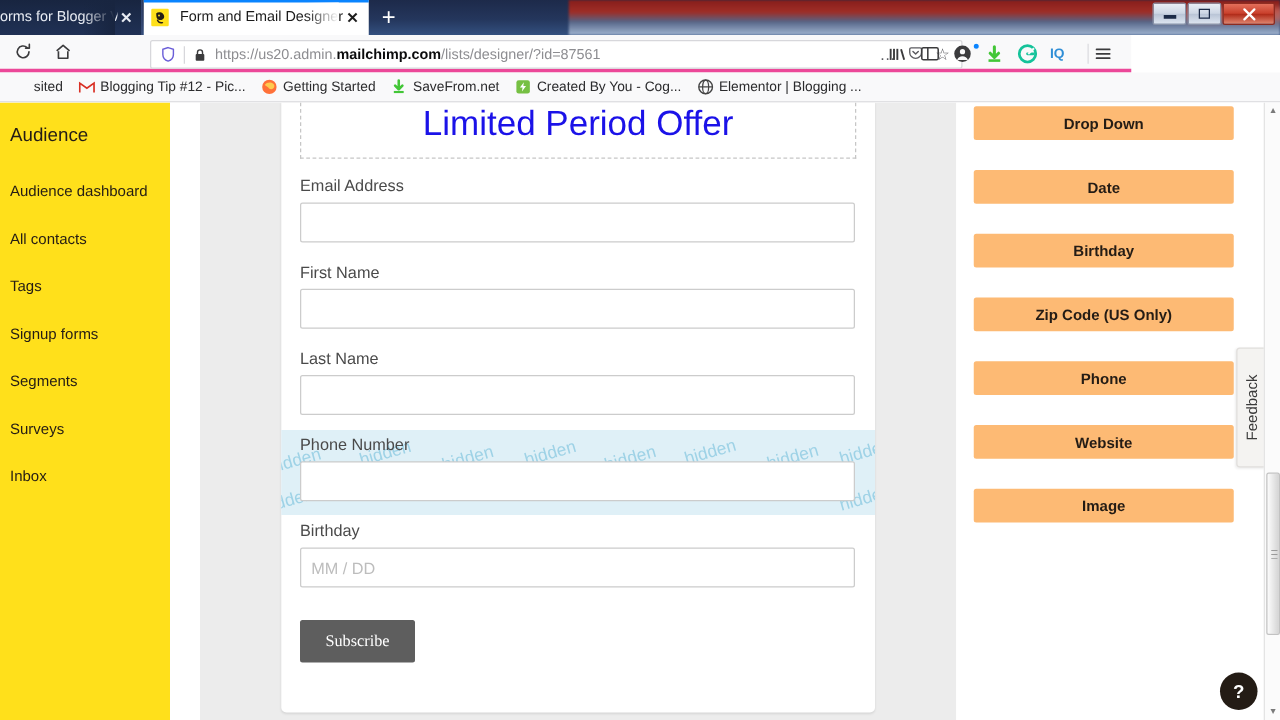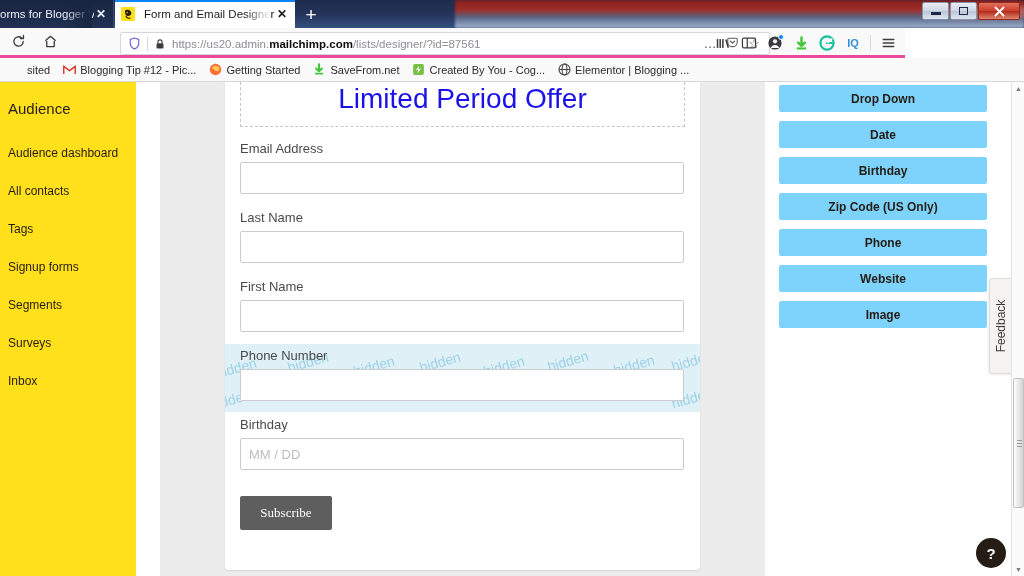--- a/index.html
+++ b/index.html
@@ -136,21 +136,21 @@
   .url-text { color: #8d8d91; white-space: nowrap; flex: 1; }
   .url-text b { color: #0c0c0d; font-weight: 700; }
   .url-right { display: flex; align-items: center; padding-right: 4px; }
   .url-ic { width: 22px; text-align: center; color: #5b5b60; font-size: 13px; }
   .tb-right {
     position: absolute; right: 4px; top: 3px; height: 24px;
     display: flex; align-items: center;
   }
   .tb-ic {
     width: 26px; height: 24px;
-    display: flex; align-items: center; justify-content: center;
+    display: flex; align-items: center; 
     position: relative;
   }
   .tb-sep { width: 1px; height: 16px; background: #dcdcdf; margin: 0 4px; }
   .badge-dot {
     position: absolute; top: 3px; right: 4px;
     width: 6px; height: 6px; border-radius: 50%;
     background: #0a84ff; border: 1px solid #f9f9fa;
   }
 
   
@@ -249,24 +249,24 @@
   }
 
   
   .right-panel {
     position: absolute; left: 765px; top: 0; width: 246px; height: 494px;
     background: #ffffff;
     padding: 3px 24px 0 14px;
   }
   .fieldtype-btn {
     width: 208px; height: 27px;
-    background: #7dd3fc;
+    background: #fdba74;
     border: none; border-radius: 2px;
     color: #241c15; font-size: 12px; font-weight: 700;
-    margin-bottom: 9px;
+    margin-bottom: 24px;
     display: block;
     font-family: "Liberation Sans", sans-serif;
   }
   .feedback-tab {
     position: absolute; right: 11px; top: 196px;
     width: 24px; height: 96px;
     background: #f4f3f1;
     border: 1px solid #e0dedb;
     border-radius: 3px 0 0 3px;
     box-shadow: -1px 1px 2px rgba(0,0,0,.07);
@@ -513,26 +513,26 @@
       <div class="title-box">
         <div class="title-text">Limited Period Offer</div>
       </div>
 
       <div class="field">
         <div class="field-label">Email Address</div>
         <input class="field-input" type="text" placeholder="" style="">
       </div>
 
       <div class="field">
+        <div class="field-label">First Name</div>
+        <input class="field-input" type="text" placeholder="" style="">
+      </div>
+
+      <div class="field">
         <div class="field-label">Last Name</div>
-        <input class="field-input" type="text" placeholder="" style="">
-      </div>
-
-      <div class="field">
-        <div class="field-label">First Name</div>
         <input class="field-input" type="text" placeholder="" style="">
       </div>
 
       <div class="field">
         <div class="hidden-band">
           <span class="wm" style="left:-10px;  top:16px;">hidden</span>
           <span class="wm" style="left:62px;   top:10px;">hidden</span>
           <span class="wm" style="left:128px;  top:14px;">hidden</span>
           <span class="wm" style="left:194px;  top:10px;">hidden</span>
           <span class="wm" style="left:258px;  top:14px;">hidden</span>

